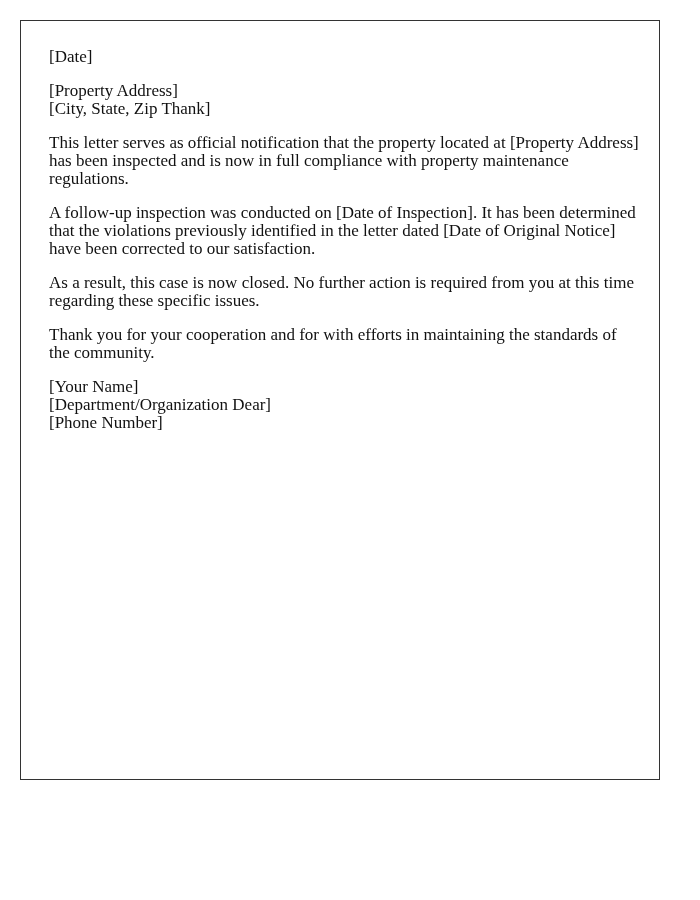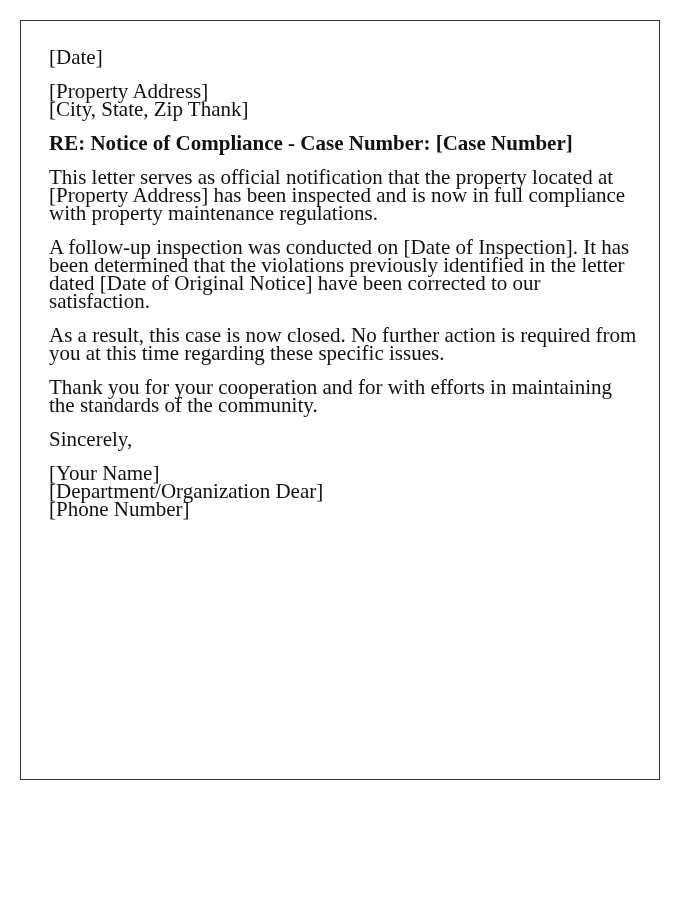--- a/index.html
+++ b/index.html
@@ -19,21 +19,21 @@
       border: 1px solid #333333;
       box-sizing: border-box;
       background: #ffffff;
     }
     .letter {
       position: absolute;
       left: 28px;
       top: 27px;
       width: 590px;
       font-family: "Liberation Serif", "DejaVu Serif", serif;
-      font-size: 21px;
+      font-size: 17px;
       line-height: 18px;
       color: #111111;
     }
     .letter p {
       margin: 0 0 16px 0;
     }
     .letter .line {
       display: block;
     }
     .letter .re {
@@ -45,29 +45,27 @@
 
 <div class="page">
   <div class="letter">
     <p>[Date]</p>
 
     <p>
       <span class="line">[Property Address]</span>
       <span class="line">[City, State, Zip Thank]</span>
     </p>
 
-    <p class="re">RE: Notice of Compliance - Case Number: [Case Number]</p>
 
 
     <p>This letter serves as official notification that the property located at [Property Address] has been inspected and is now in full compliance with property maintenance regulations.</p>
     <p>A follow-up inspection was conducted on [Date of Inspection]. It has been determined that the violations previously identified in the letter dated [Date of Original Notice] have been corrected to our satisfaction.</p>
     <p>As a result, this case is now closed. No further action is required from you at this time regarding these specific issues.</p>
     <p>Thank you for your cooperation and for with efforts in maintaining the standards of the community.</p>
 
-    <p>Sincerely,</p>
 
     <p>
       <span class="line">[Your Name]</span>
       <span class="line">[Department/Organization Dear]</span>
       <span class="line">[Phone Number]</span>
     </p>
   </div>
 </div>
 
 </body></html>

